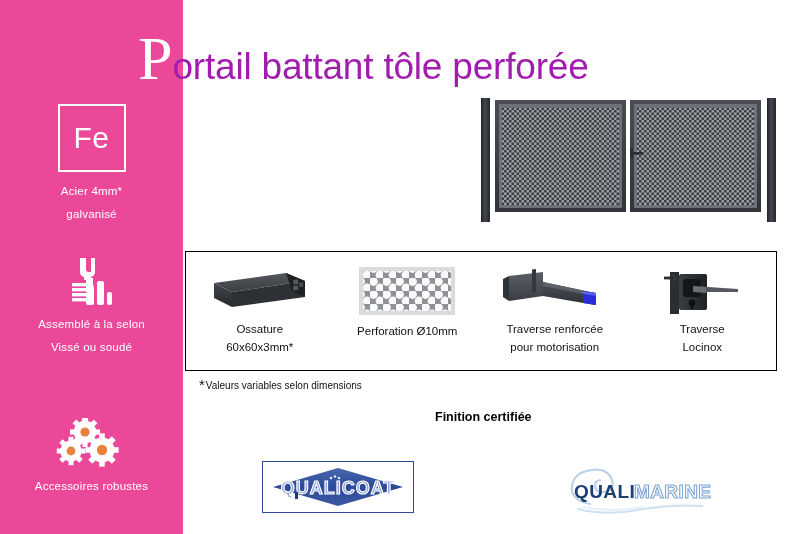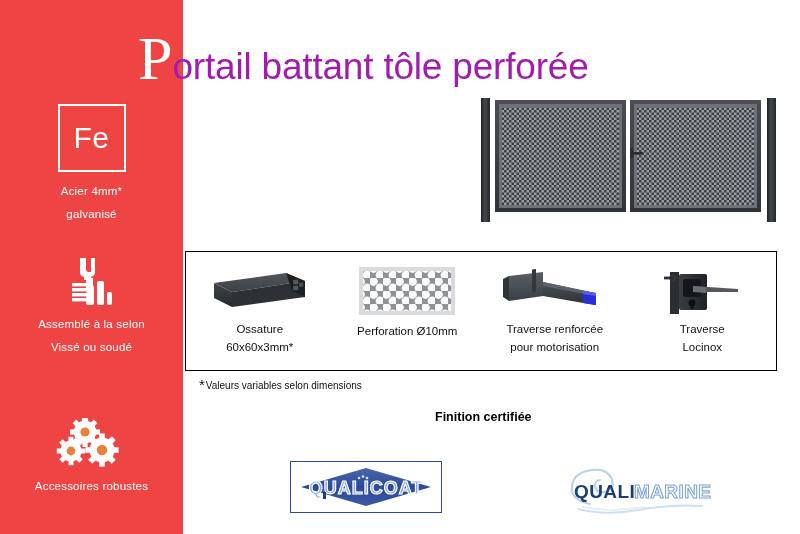--- a/index.html
+++ b/index.html
@@ -21,21 +21,21 @@
     width: 800px; height: 534px;
     background: #ffffff;
   }
 
   
   #sidebar {
     position: absolute;
     left: 0; top: 0;
     width: 183px;
     height: 534px;
-    background: #ef4444;
+    background: #ec4899;
     z-index: 2;
   }
   .side-block {
     position: absolute;
     left: 0;
     width: 183px;
     text-align: center;
     color: #ffffff;
   }
   .side-label {
@@ -177,21 +177,20 @@
     left: 262px;
     top: 461px;
     width: 152px;
     height: 52px;
     border: 1.5px solid #2b4a99;
     box-sizing: border-box;
     background: #ffffff;
     display: flex;
     align-items: center;
     justify-content: center;
-    margin-left: 28px;
   }
   #qualimarine {
     position: absolute;
     left: 560px;
     top: 458px;
     width: 155px;
     height: 58px;
     display: flex;
     align-items: flex-end;
     justify-content: center;

